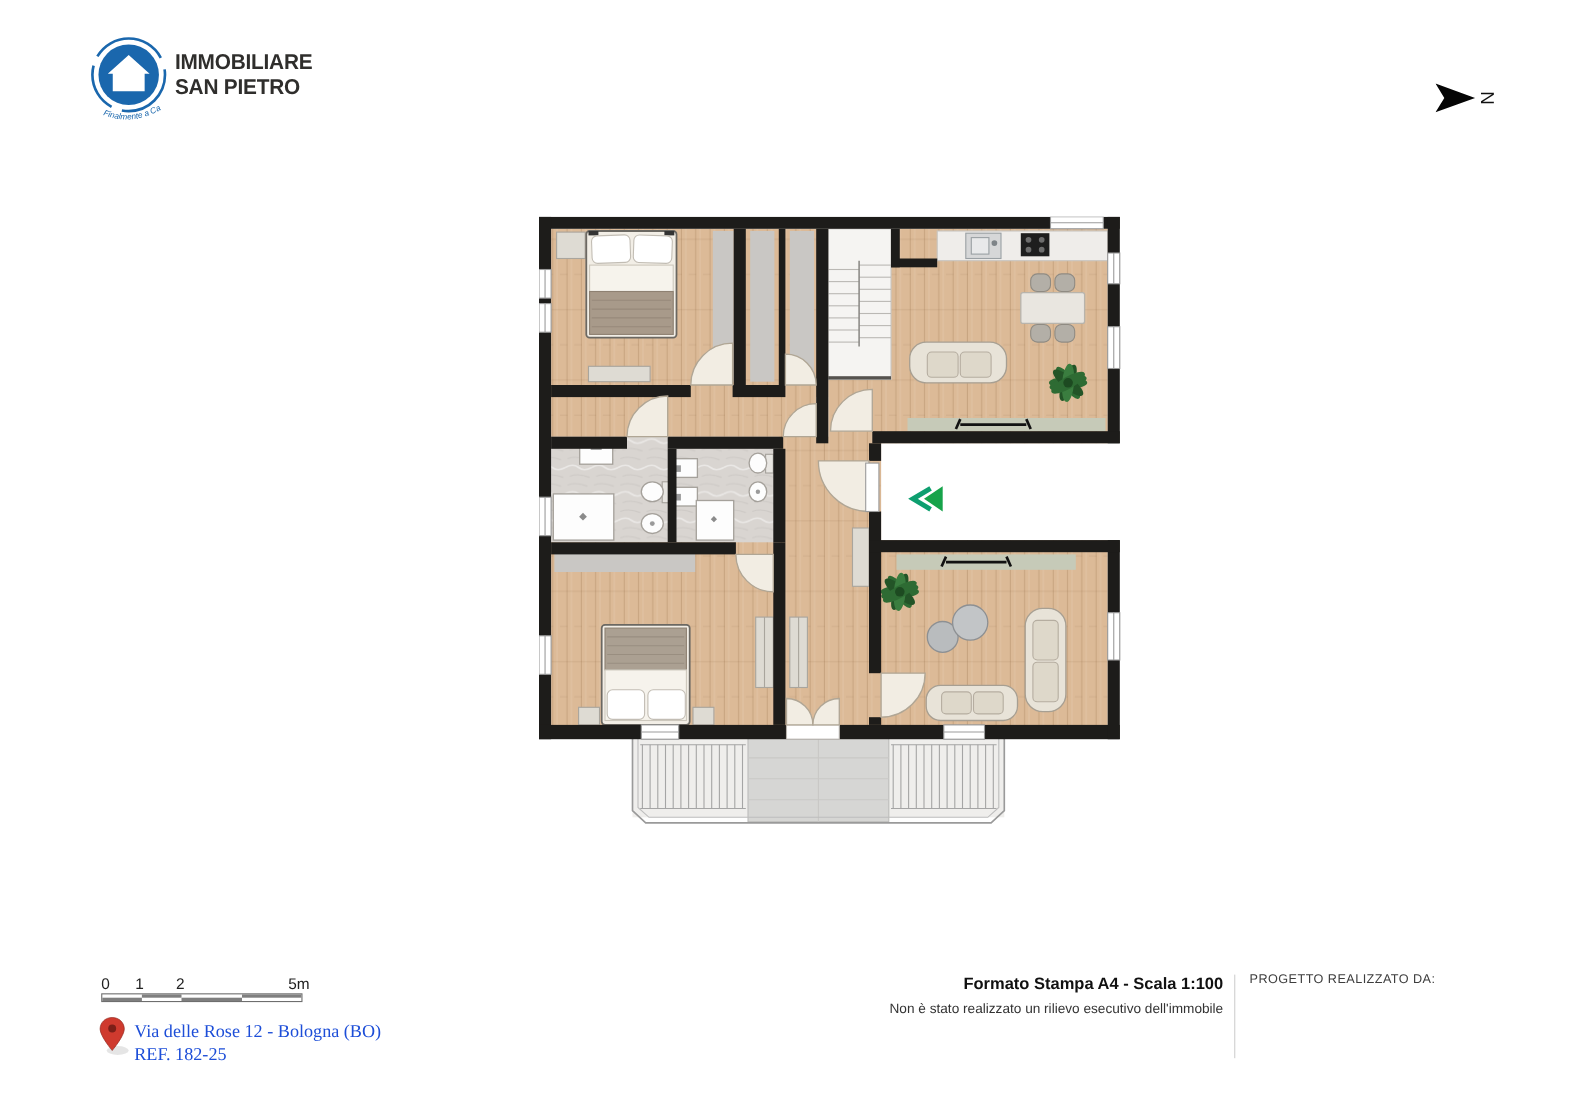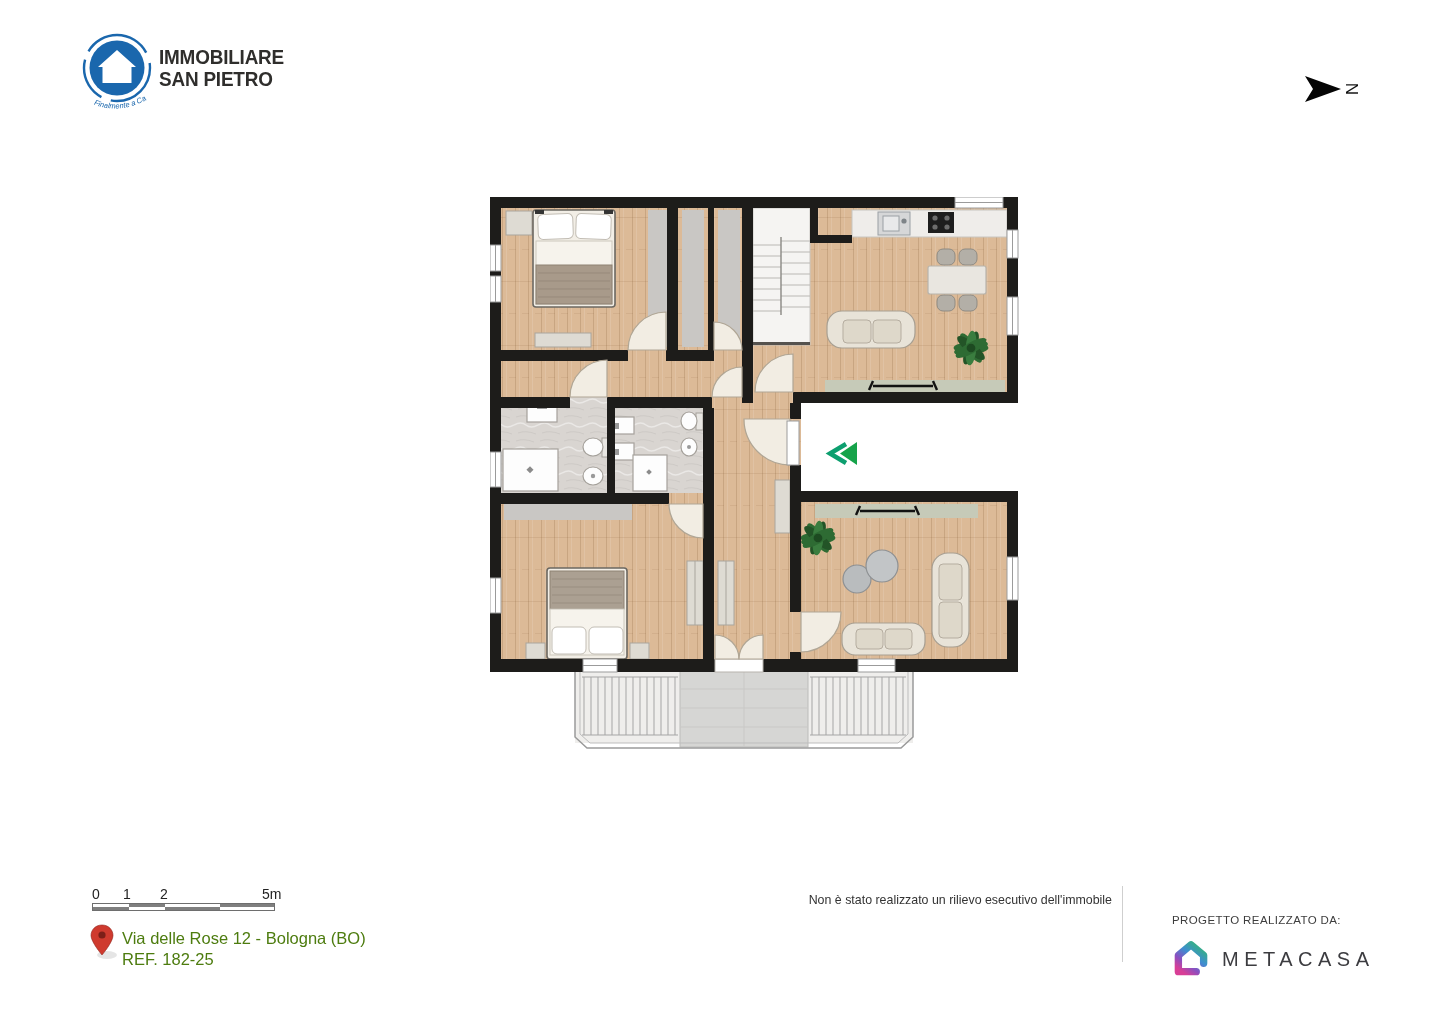--- a/index.html
+++ b/index.html
@@ -30,31 +30,31 @@
   .rad{fill:var(--radiator,#c6cab8);}
   .tread{stroke:#bab8b4;stroke-width:1;}
 
   
   .scalebar{left:92px;top:886px;width:190px;height:30px;font-size:14px;color:#222;}
   .scalebar .lbl{position:absolute;top:0;}
   .sbar{position:absolute;left:0;top:17px;width:183px;height:8px;border:1px solid #6e6e6e;background:#fff;box-sizing:border-box;}
   .sseg{position:absolute;background:#7f7f7f;height:3px;}
 
   
-  .address{left:122px;top:928px;font-size:16.5px;color:#4d7c0f;line-height:1.25;}
+  .address{left:122px;top:928px;font-size:16.5px;color:#1d4ed8;line-height:1.25;font-family:Liberation Serif, serif;}
 
   
   .printinfo{left:552px;top:886px;width:560px;text-align:right;}
   .printinfo .title{font-size:15px;font-weight:700;color:#111;}
   .printinfo .disc{margin-top:7px;font-size:12.4px;color:#333;line-height:1.27;}
 
   .divider{left:1122px;top:886px;width:1px;height:76px;background:#cfcfcf;}
 
   
-  .credits{left:1136px;top:914px;margin-left:36px;}
+  .credits{left:1136px;top:885px;}
   .credits .lab{font-size:11.5px;color:#3d3d3d;letter-spacing:.4px;}
   .credits .row{margin-top:13px;display:flex;align-items:center;gap:12px;}
   .credits .brand{font-size:20px;letter-spacing:5.5px;color:#3c3c40;font-weight:400;}
 </style>
 </head>
 <body>
 
 <div class="page">
 
   <svg class="abs" style="left:80px;top:30px" width="78" height="94" viewBox="0 0 78 94">
@@ -403,38 +403,25 @@
     <ellipse cx="18" cy="32" rx="10" ry="4" fill="rgba(0,0,0,.10)"></ellipse>
     <path d="M13 2 C 19.5 2 24 6.8 24 12.5 C 24 19 13 32 13 32 C 13 32 2 19 2 12.5 C 2 6.8 6.5 2 13 2 Z" fill="#cf3a2e" stroke="#8e241c" stroke-width=".6"></path>
     <circle cx="13" cy="12" r="3.6" fill="#7c1f18"></circle>
   </svg>
   <div class="abs address">
     <div>Via delle Rose 12 - Bologna (BO)</div>
     <div>REF. 182-25</div>
   </div>
 
   <div class="abs printinfo">
+    <div class="title">Formato Stampa A4 - Scala 1:100</div>
     <div class="disc">
       <div>Non è stato realizzato un rilievo esecutivo dell'immobile</div>
     </div>
   </div>
 
   <div class="abs divider"></div>
 
   <div class="abs credits">
     <div class="lab">PROGETTO REALIZZATO DA:</div>
-    <div class="row">
-      <svg width="38" height="40" viewBox="0 0 36 38">
-        <defs>
-          <linearGradient id="mcg" x1="85%" y1="0%" x2="15%" y2="100%">
-            <stop offset="0%" stop-color="#36b37e"></stop>
-            <stop offset="40%" stop-color="#3e8ed0"></stop>
-            <stop offset="72%" stop-color="#8a4fc0"></stop>
-            <stop offset="100%" stop-color="#d83e96"></stop>
-          </linearGradient>
-        </defs>
-        <path d="M 30 23 L 30 15.5 L 18 5.5 L 6 15.5 L 6 31 L 23 31" fill="none" stroke="url(#mcg)" stroke-width="7" stroke-linejoin="round" stroke-linecap="round"></path>
-      </svg>
-      <span class="brand">METACASA</span>
-    </div>
   </div>
 
 </div>
 
 </body></html>

